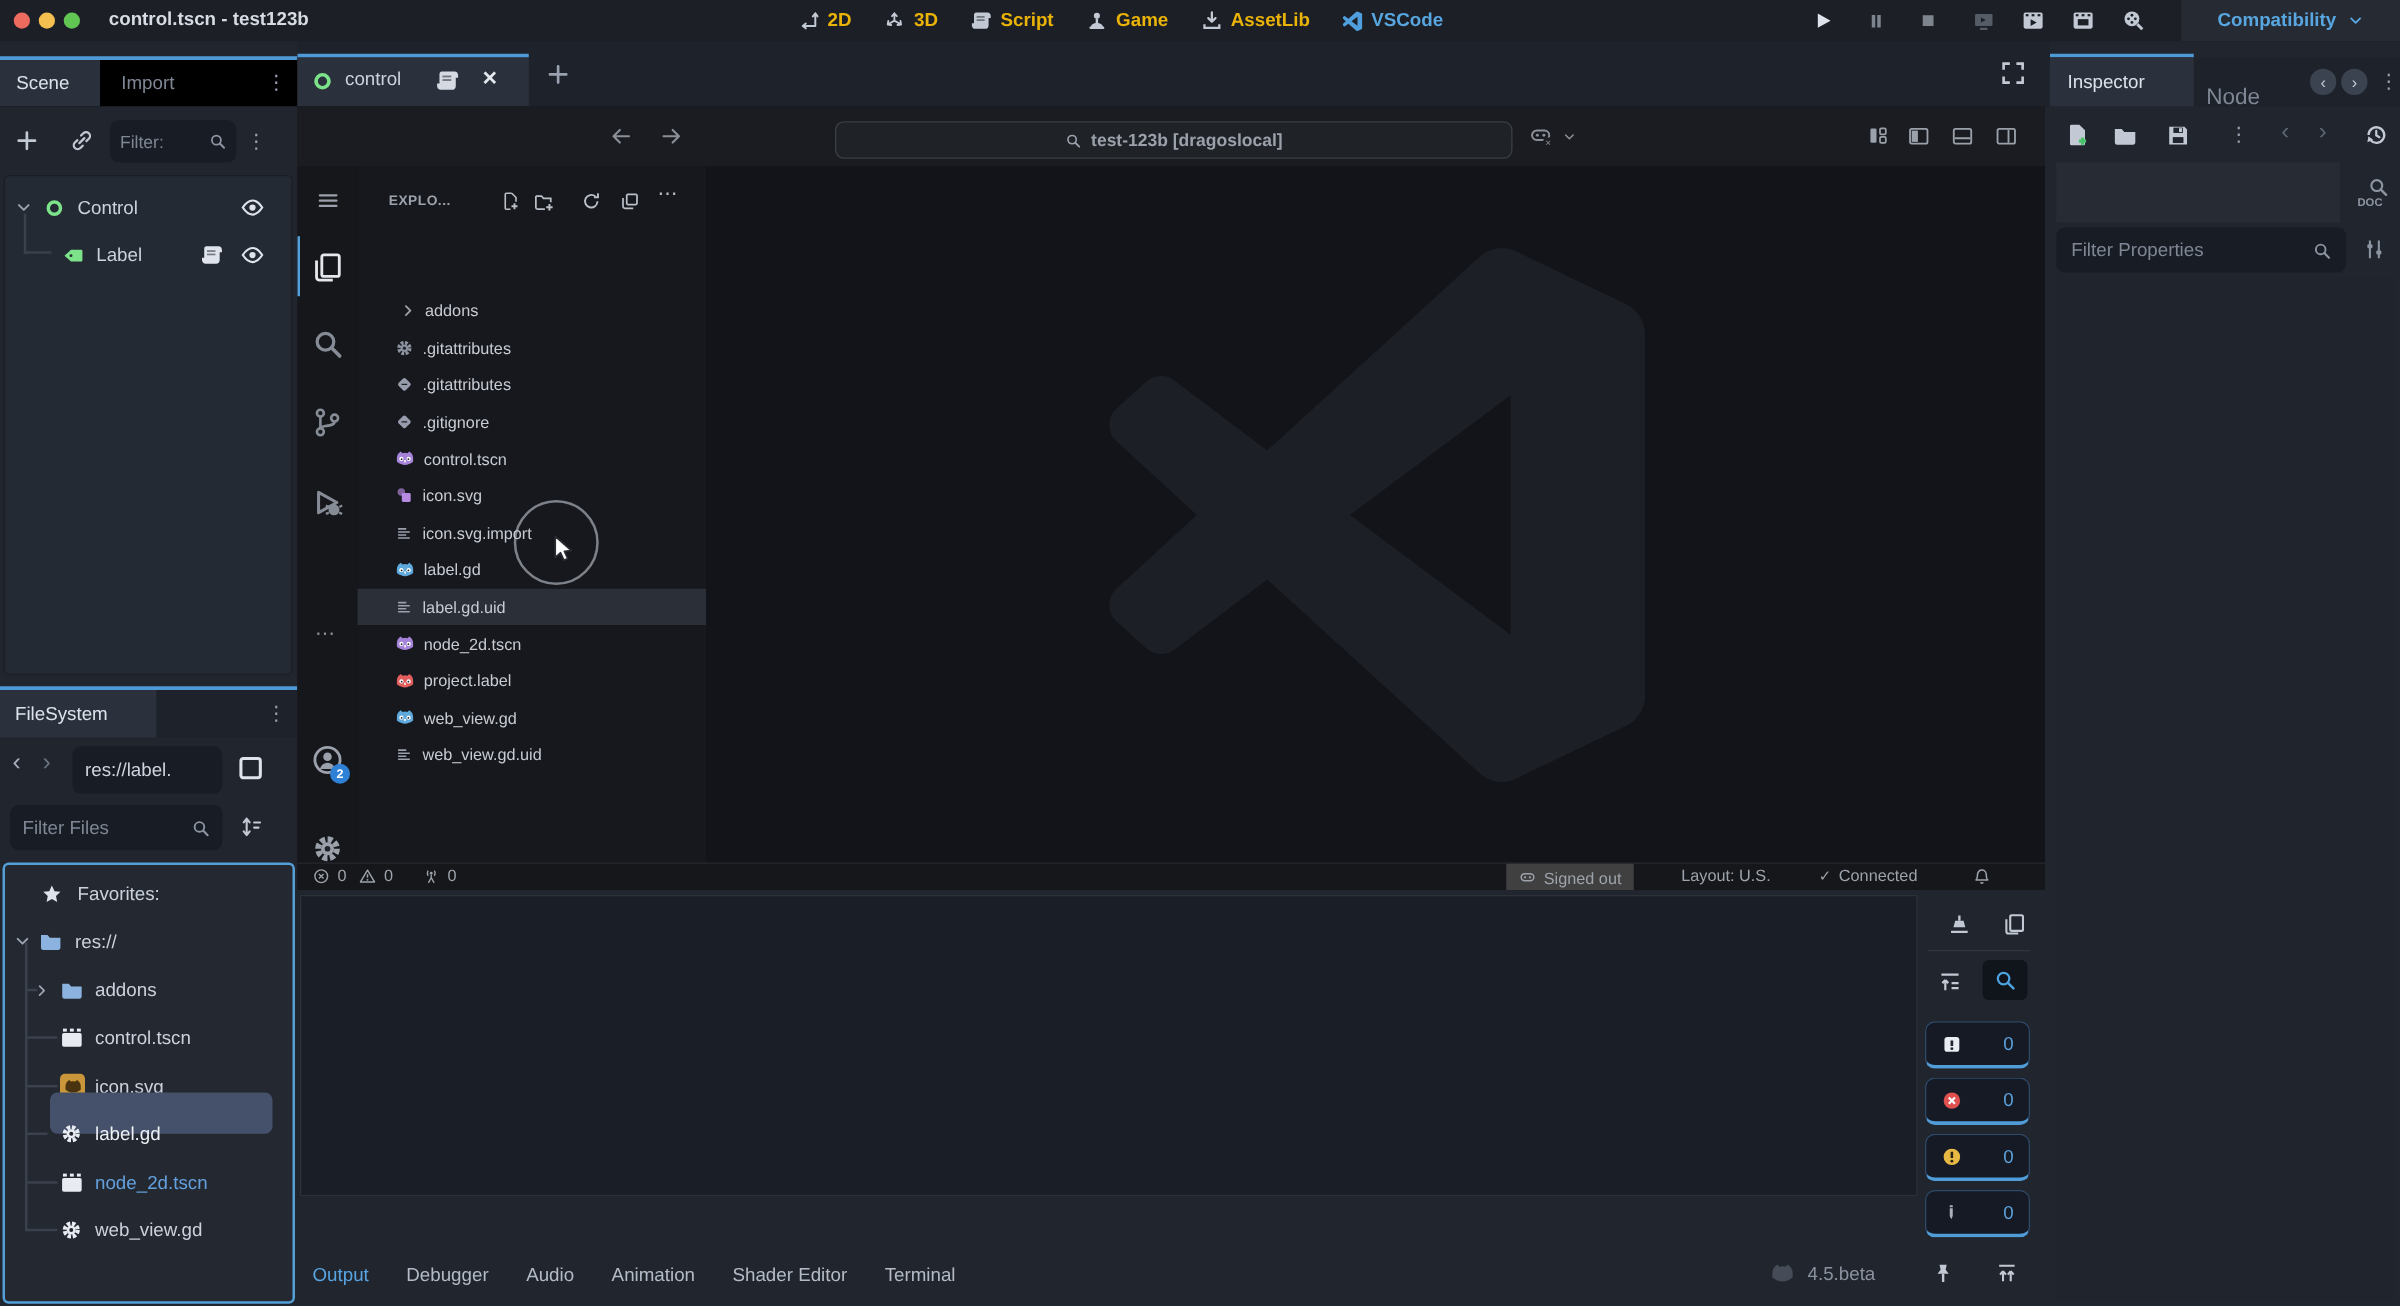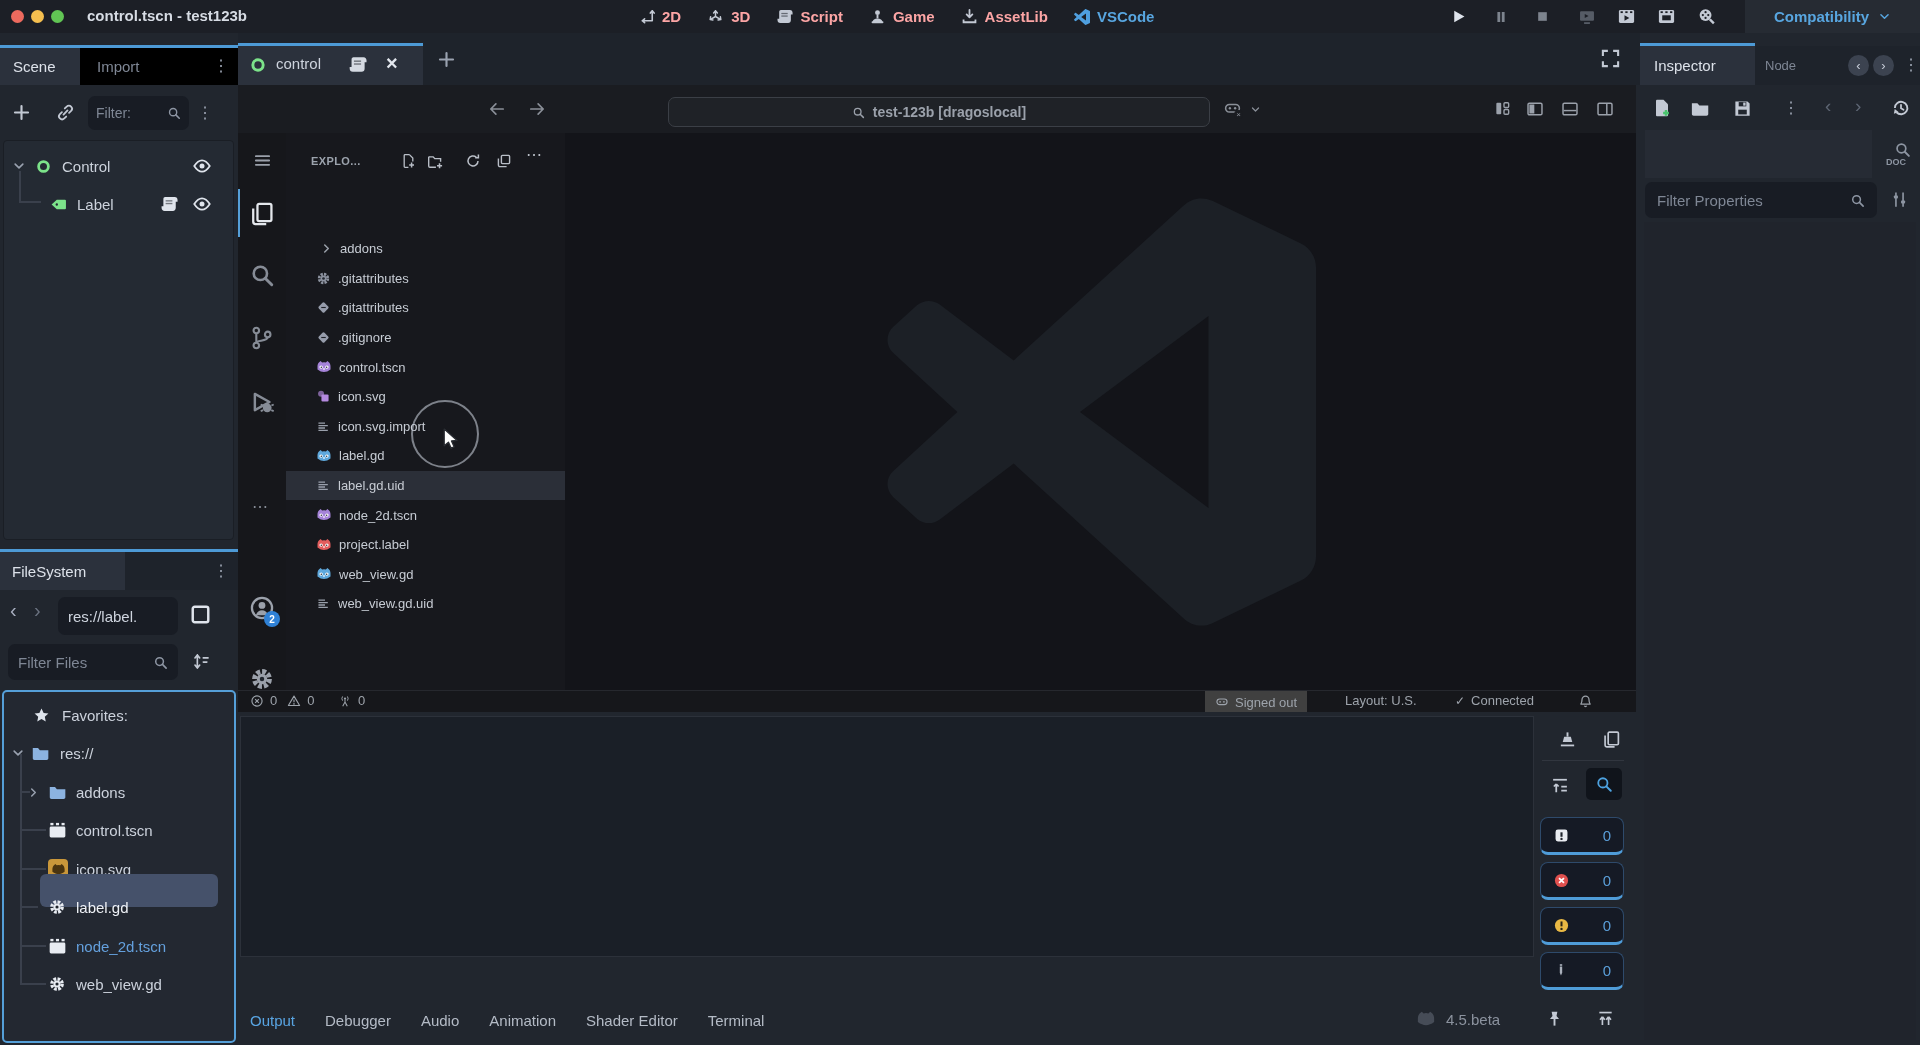--- a/index.html
+++ b/index.html
@@ -8,21 +8,21 @@
   .flex{display:flex;align-items:center}
   .ic{display:inline-flex;align-items:center;justify-content:center;flex:0 0 auto}
   svg{display:block}
   .dock{background:#21262e}
   .bluebar{background:#4d9ad6}
   .tab-active{background:#2b313c;color:#dde2ea}
   .tab-idle{color:#7f8795}
   .gbox{background:#242a33;border:1px solid #1a1e25;border-radius:4px}
   .ginput{background:#181c24;border-radius:7px;color:#7f8795;display:flex;align-items:center}
   .dots{color:#9aa2b0;font-size:16px;letter-spacing:1px}
-  .menu-item{display:flex;align-items:center;gap:7px;color:#fca5a5;font-size:15px;font-weight:bold}
+  .menu-item{display:flex;align-items:center;gap:7px;color:#eab308;font-size:15px;font-weight:bold}
   .vs{color:#c7ccd4;font-size:13px}
   .vsrow{height:29.6px;display:flex;align-items:center;padding-left:20px;gap:7px}
   .vsrow .nm{white-space:nowrap}
   .counter{position:absolute;width:84px;height:38px;background:#151a25;border:1px solid #2e4a6b;border-bottom:3px solid #4f9cd8;border-radius:8px;display:flex;align-items:center;justify-content:space-between;padding:0 12px;box-sizing:border-box}
   .counter .cnt{color:#5b9fd9;font-size:15px}
   .statusitem{display:flex;align-items:center;gap:6px;color:#9da3ab;font-size:13px}
   .treeline{position:absolute;background:#3a404c}
   .fsrow{position:absolute;left:0;width:100%;height:34px;display:flex;align-items:center;color:#ccd2dc;font-size:15px}
 </style>
 </head>
@@ -1031,21 +1031,21 @@
       </span>
   </div>
 </div>
 
 <div class="abs dock" style="left:1640px;top:33px;width:280px;height:1012px">
   <div class="abs bluebar" style="left:0;top:10px;width:115px;height:3px"></div>
   <div class="abs" style="left:0;top:13px;width:280px;height:39px;background:#1e232b">
     <div class="abs flex tab-active" style="left:0;top:0;width:115px;height:39px;padding-left:14px;font-size:15px;box-sizing:border-box">
         <span>Inspector</span>
       </div>
-    <div class="abs flex tab-idle" style="left:125px;top:0;height:39px;font-size:13px">
+    <div class="abs flex tab-idle" style="left:125px;top:12px;height:39px;font-size:18px">
         <span>Node</span>
       </div>
     <span class="flex" style="position:absolute;left:208px;top:9px;width:21px;height:21px;border-radius:50%;background:#3c4350;color:#c7cdd8;justify-content:center;font-size:13px">‹</span>
     <span class="flex" style="position:absolute;left:233px;top:9px;width:21px;height:21px;border-radius:50%;background:#3c4350;color:#c7cdd8;justify-content:center;font-size:13px">›</span>
     <span class="dots" style="position:absolute;left:263px;top:9px">⋮</span>
   </div>
   <div class="abs" style="left:0;top:52px;width:280px;height:48px">
     <span class="ic" style="position:absolute;left:12px;top:13px;width:20px;height:20px;color:#c3c9d4">
         <svg width="20" height="20">
           <use href="#i-file-plus"></use>

